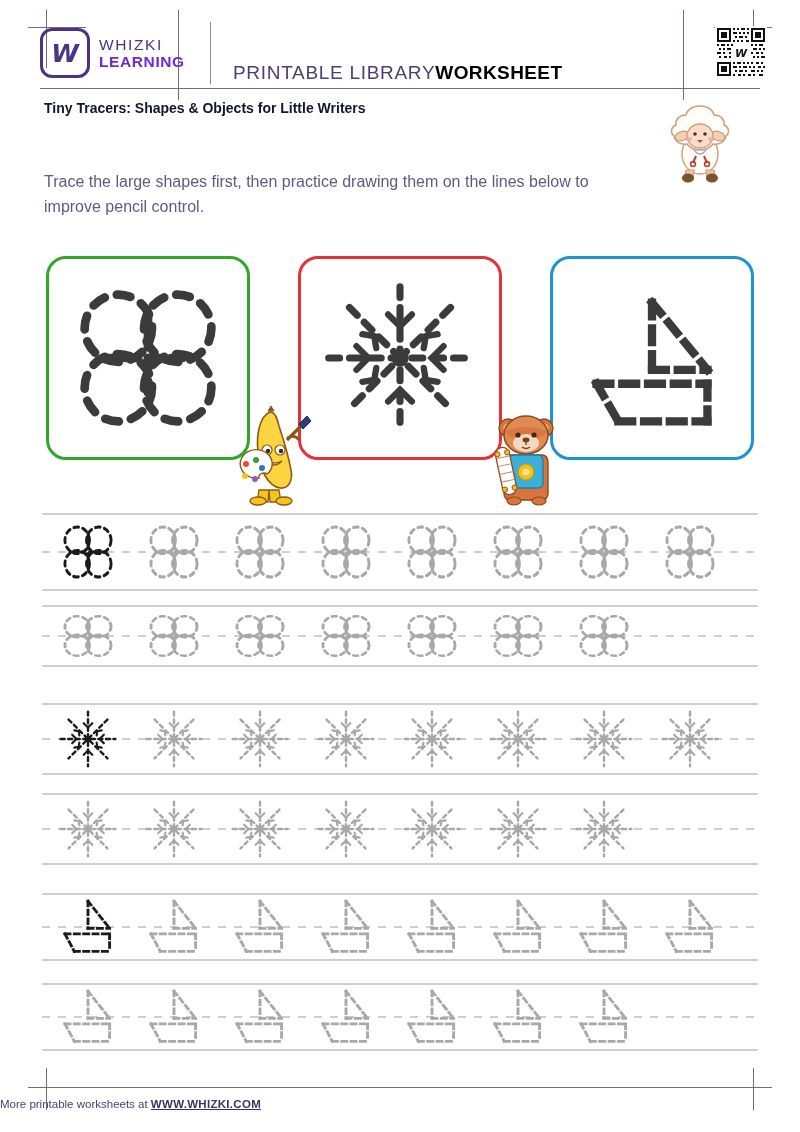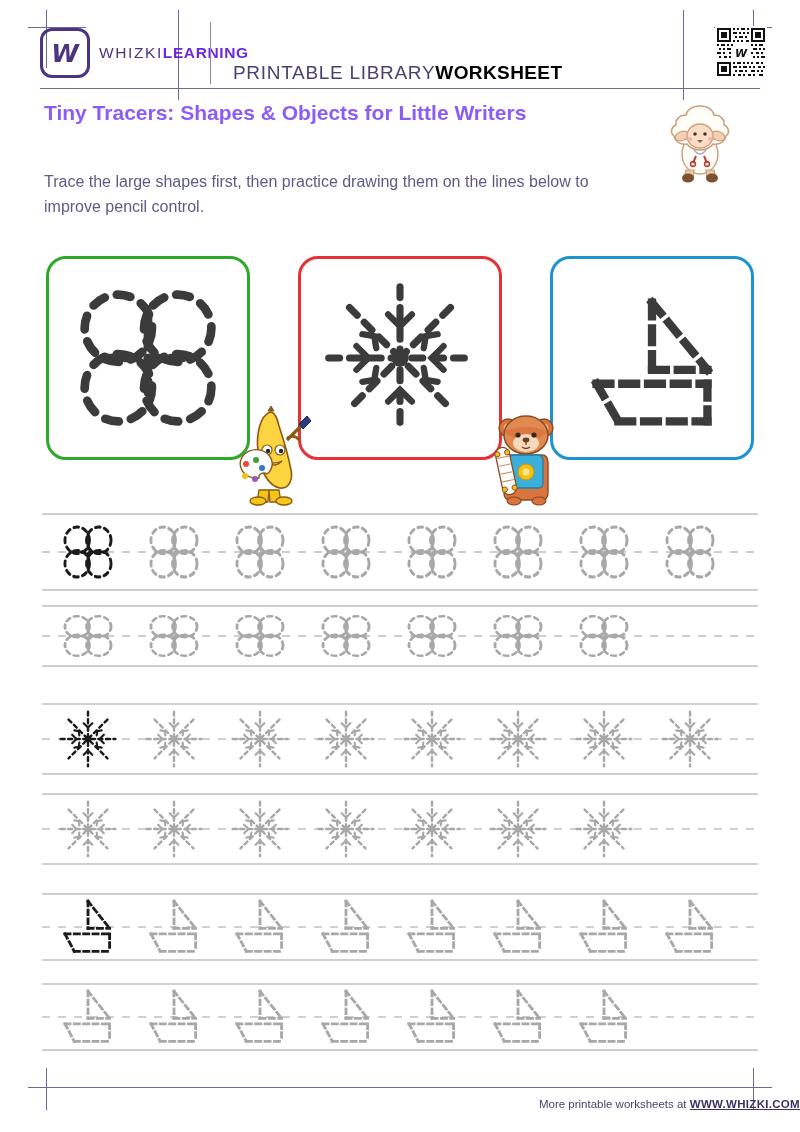--- a/index.html
+++ b/index.html
@@ -16,33 +16,33 @@
   .crop.v{width:1px;}
 
   
   .header{position:absolute;left:40px;top:22px;width:720px;height:62px;
           display:flex;align-items:center;}
   .logo-block{display:flex;align-items:center;gap:9px;width:160px;}
   .logo-mark{width:44px;height:44px;border:3px solid #4b3583;border-radius:12px;
              display:flex;align-items:center;justify-content:center;flex:none;}
   .logo-mark span{font-size:25px;font-weight:bold;font-style:italic;color:#4b3583;
                   line-height:1;font-family:"DejaVu Sans",sans-serif;}
-  .logo-words{display:flex;flex-direction:row;line-height:1.12;}
+  .logo-words{display:flex;flex-direction:column;line-height:1.12;}
   .logo-words .l1{font-size:15.5px;letter-spacing:1.6px;color:#4b3583;}
   .logo-words .l2{font-size:15.5px;letter-spacing:.6px;color:#6d28d9;font-weight:bold;}
   .head-divider{width:1px;height:62px;background:#8d8bb3;margin:0 22px 0 10px;}
   .head-titles{display:flex;line-height:1.22;margin-top:40px;}
   .head-titles .t1{font-size:19px;letter-spacing:.7px;color:#4b3f72;}
   .head-titles .t2{font-size:19px;letter-spacing:.4px;color:#000000;font-weight:bold;}
 
   .qr{position:absolute;right:33px;top:26px;width:52px;height:52px;}
 
   
   .title{position:absolute;left:44px;top:98px;width:530px;
-         font-size:21px;font-weight:bold;line-height:1.45;color:#8b5cf6;}
+         font-size:14px;font-weight:bold;line-height:1.45;color:#0f172a;}
   .subtitle{position:absolute;left:44px;top:170px;width:570px;
             font-size:16px;line-height:1.55;color:#5d5b86;}
 
   .sheep{position:absolute;left:656px;top:96px;width:88px;height:88px;}
 
   
   .demo-row{position:absolute;left:46px;top:256px;width:708px;height:204px;}
   .demo-box{position:absolute;top:0;width:204px;height:204px;border-radius:20px;
             background:#fff;box-sizing:border-box;}
   .demo-box svg{position:absolute;left:0;top:0;}
@@ -54,21 +54,21 @@
   .m-banana{left:229px;top:404px;width:84px;height:102px;}
   .m-bear{left:492px;top:409px;width:70px;height:97px;}
 
   
   .prow{position:absolute;left:42px;width:716px;}
   .lines{position:absolute;left:0;top:0;width:716px;height:100%;}
   .glyphs{position:absolute;left:0;top:0;width:716px;height:100%;}
 
   
   .footer-line{position:absolute;left:40px;top:1087px;width:720px;height:1px;background:#6b6a94;}
-  .footer-text{position:absolute;left:0;top:1098px;width:800px;text-align:right;
+  .footer-text{position:absolute;left:0;top:1098px;width:800px;text-align:left;
                font-size:11.5px;color:#4b3f72;}
   .footer-text b{color:#3d3063;text-decoration:underline;letter-spacing:.3px;}
 </style>
 </head>
 <body>
 
 <div class="page">
 
   <div class="crop h" style="left:28px;top:27px;width:58px;"></div>
   <div class="crop v" style="left:46px;top:10px;height:58px;"></div>

